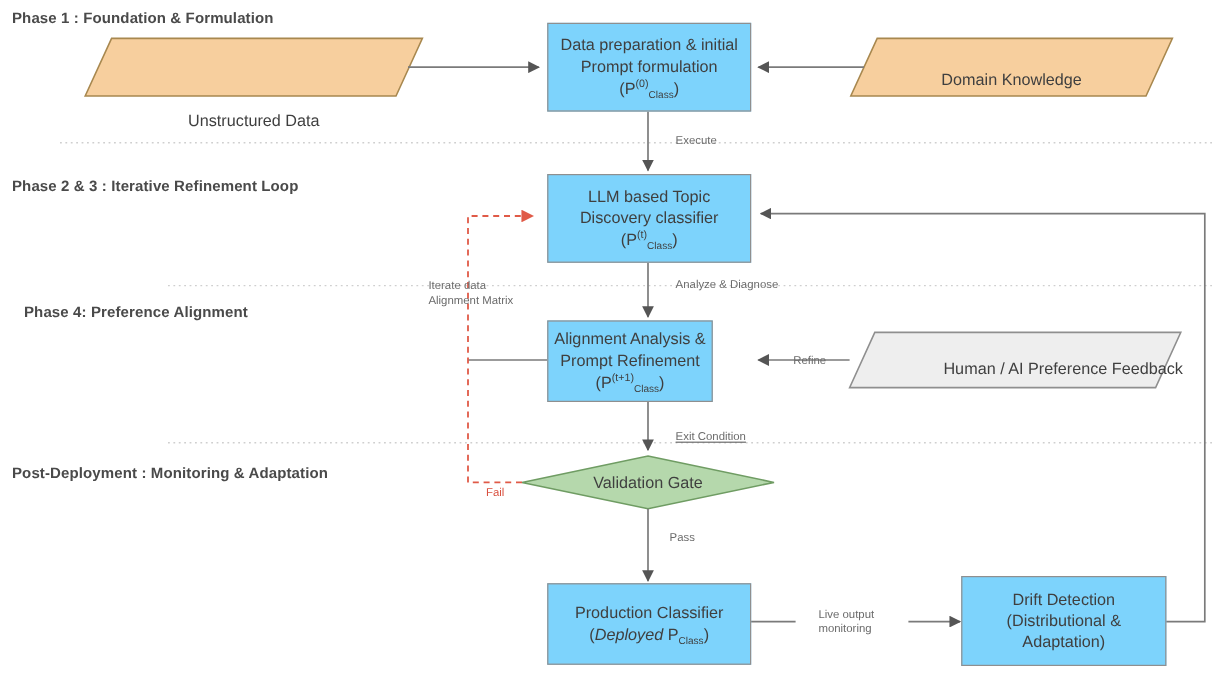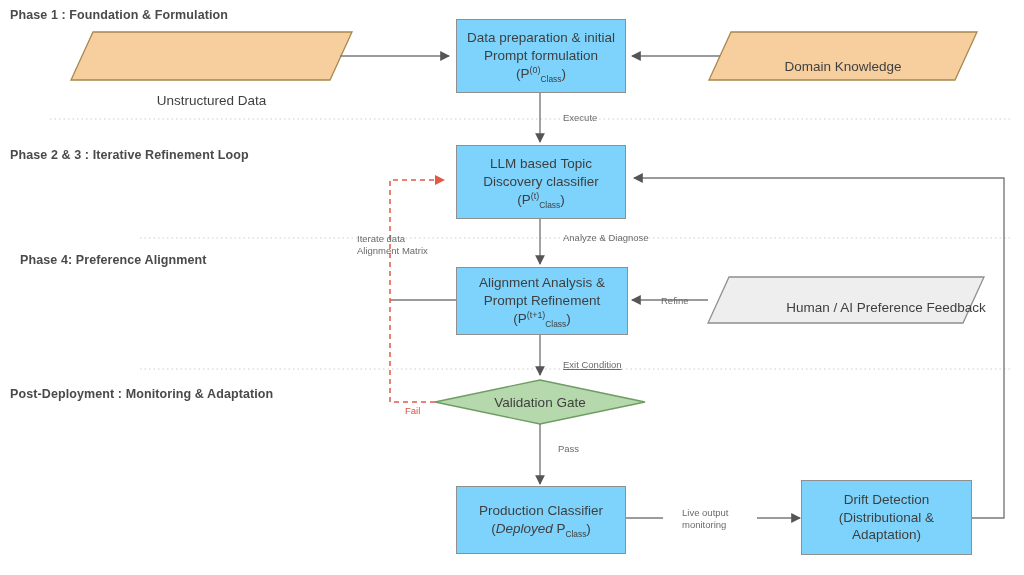--- a/index.html
+++ b/index.html
@@ -175,21 +175,21 @@
 </div>
 
 <div class="node proc" style="left:456px; top:145px; width:170px; height:74px;">
   <div>
     <div>LLM based Topic</div>
     <div>Discovery classifier</div>
     <div>(<span>P</span><sup class="ss">(t)</sup><sub class="ss">Class</sub>)</div>
   </div>
 </div>
 
-<div class="node proc" style="left:456px; top:267px; width:172px; height:68px;">
+<div class="node proc" style="left:456px; top:267px; width:138px; height:68px;">
   <div>
     <div>Alignment Analysis &amp;</div>
     <div>Prompt Refinement</div>
     <div>(<span>P</span><sup class="ss">(t+1)</sup><sub class="ss">Class</sub>)</div>
   </div>
 </div>
 
 <div class="node proc" style="left:456px; top:486px; width:170px; height:68px;">
   <div>
     <div>Production Classifier</div>

